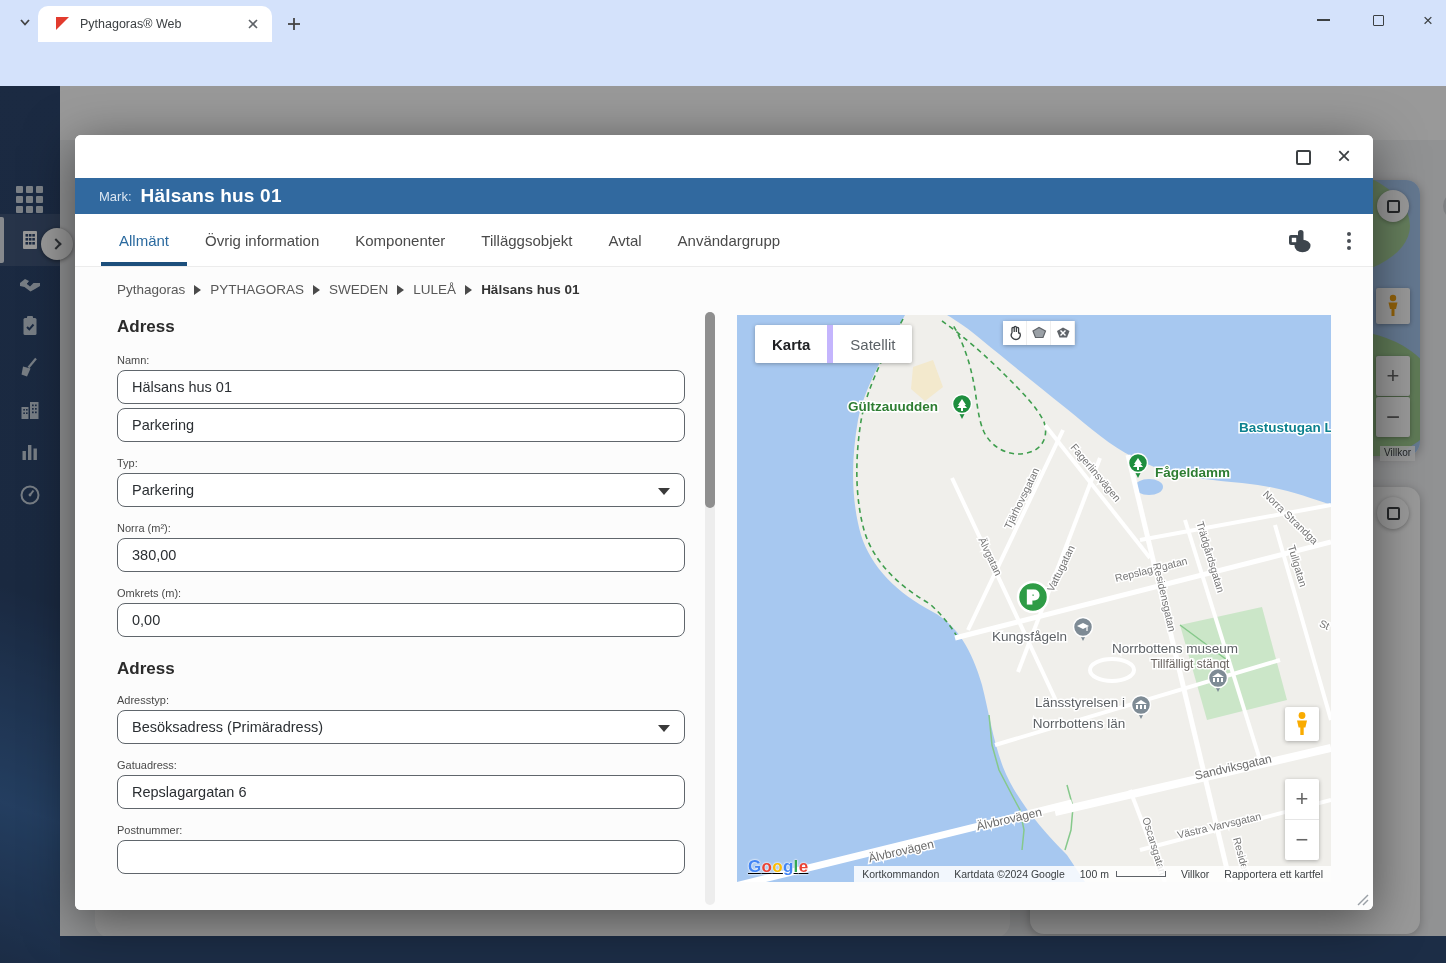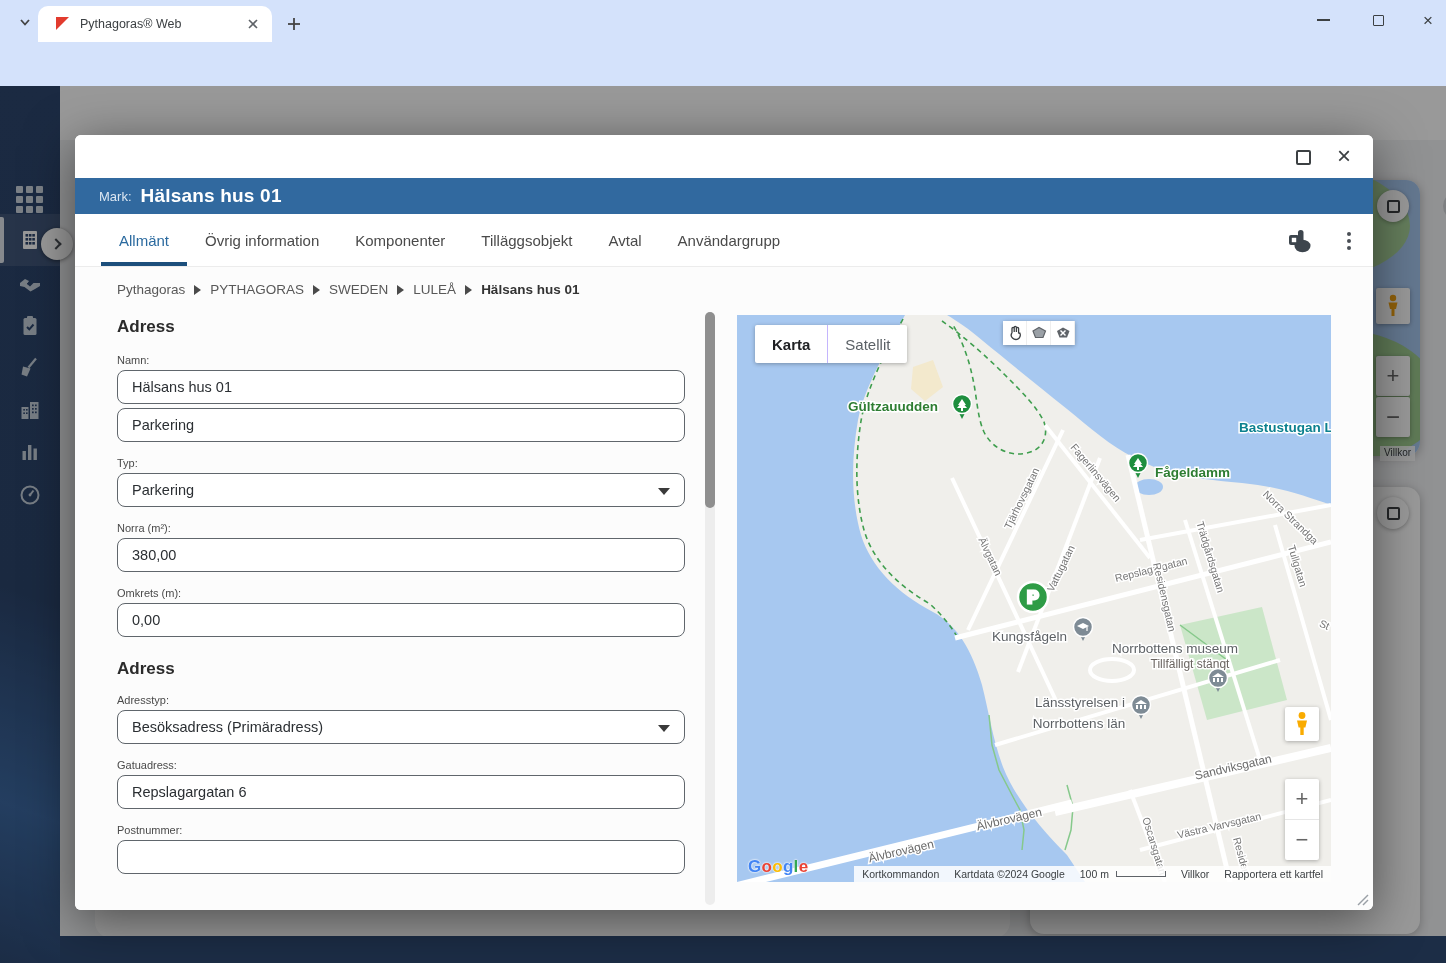--- a/index.html
+++ b/index.html
@@ -93,29 +93,29 @@
   .fld-input { margin-top:4px; height:34px; width:568px; border:1px solid #60666c; border-radius:8px; background:#fff; display:flex; align-items:center; padding:0 14px; font-size:14.5px; color:#2b2f33; position:relative; }
   .caret-down { position:absolute; right:14px; top:14px; width:0; height:0; border-left:6px solid transparent; border-right:6px solid transparent; border-top:7px solid #3a3a3a; }
 
   .form-scrollbar { position:absolute; left:630px; top:45px; width:10px; height:593px; background:#ededed; border-radius:5px; }
   .form-thumb { position:absolute; left:0; top:0; width:10px; height:196px; background:#8f8f8f; border-radius:5px; }
 
   
   .map { position:absolute; left:662px; top:48px; width:594px; height:567px; overflow:hidden; background:#a7c8f0; }
   .maptype { position:absolute; left:18px; top:10px; height:38px; display:flex; background:#fff; border-radius:2px; box-shadow:0 1px 4px rgba(0,0,0,.3); }
   .maptype .seg { display:flex; align-items:center; padding:0 17px; font-size:15px; }
-  .maptype .seg.karta { font-weight:bold; color:#202124; border-right:1px solid #c4b5fd; }
+  .maptype .seg.karta { font-weight:bold; color:#202124; border-right:6px solid #c4b5fd; }
   .maptype .seg.sat { color:#5b6166; }
   .drawtools { position:absolute; left:266px; top:6px; display:flex; box-shadow:0 1px 4px rgba(0,0,0,.3); border-radius:2px; }
   .drawtools .tool { width:24px; height:24px; background:#fff; display:flex; align-items:center; justify-content:center; border-right:1px solid #eee; }
   .pegman-box { position:absolute; left:548px; top:392px; width:34px; height:34px; background:#fff; border-radius:2px; box-shadow:0 1px 4px rgba(0,0,0,.3); display:flex; align-items:center; justify-content:center; }
   .zoomctl { position:absolute; left:548px; top:464px; width:34px; height:81px; background:#fff; border-radius:2px; box-shadow:0 1px 4px rgba(0,0,0,.3); display:flex; flex-direction:column; }
   .zoomctl .zc { flex:1; display:flex; align-items:center; justify-content:center; font-size:22px; color:#666; }
   .zoomctl .zc.plus { border-bottom:1px solid #e6e6e6; }
-  .glogo { position:absolute; left:11px; bottom:5px; font-size:17px; font-weight:bold; letter-spacing:.3px; text-shadow:0 0 2px #fff,0 0 2px #fff; }
+  .glogo { position:absolute; left:11px; bottom:5px; font-size:17px; font-weight:bold; letter-spacing:.3px; text-shadow:0 0 2px #fff,0 0 2px #fff;text-decoration:underline; }
   .glogo .g1,.glogo .g4 { color:#4285F4; } .glogo .g2,.glogo .g6 { color:#EA4335; }
   .glogo .g3 { color:#FBBC05; } .glogo .g5 { color:#34A853; }
   .attrib { position:absolute; right:0; bottom:0; height:16px; background:rgba(255,255,255,.85); display:flex; align-items:center; gap:15px; padding:0 8px; font-size:10.5px; color:#3c4043; white-space:nowrap; }
   .scalebar { width:50px; height:6px; border-left:1.5px solid #5f6368; border-right:1.5px solid #5f6368; border-bottom:1.5px solid #5f6368; margin-left:-8px; }
   .resize-handle { position:absolute; right:4px; bottom:4px; }
   svg { display:block; }
   .mapsvg text { font-family:"Liberation Sans","DejaVu Sans",sans-serif; paint-order:stroke; stroke:#ffffff; stroke-width:3px; }
   .st-label { font-size:10.5px; fill:#757575; }
   .st-label.major { font-size:12px; fill:#6a6a6a; }
   .poi-green { font-size:13.5px; fill:#2e7d32; font-weight:bold; }

